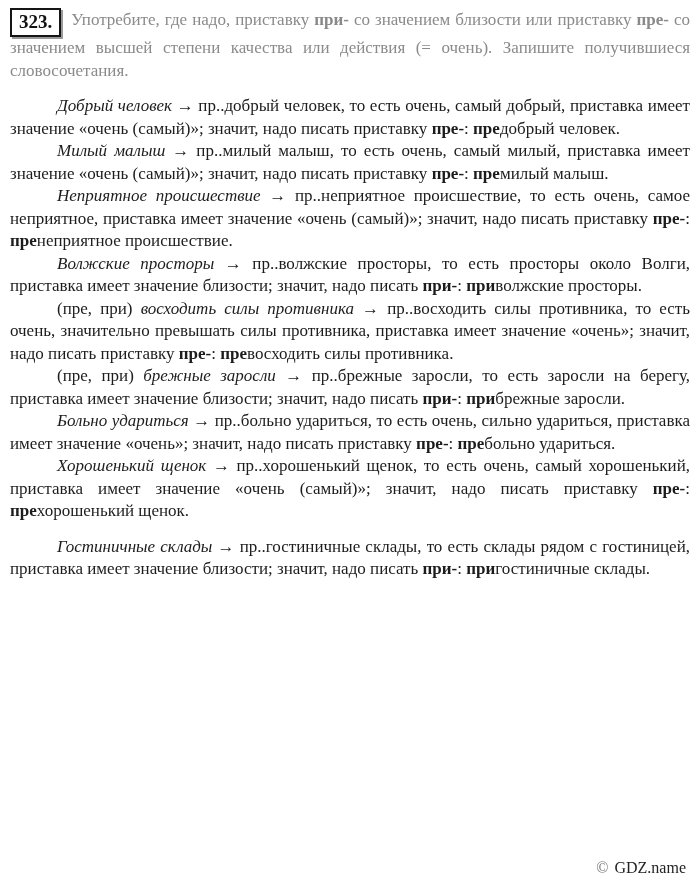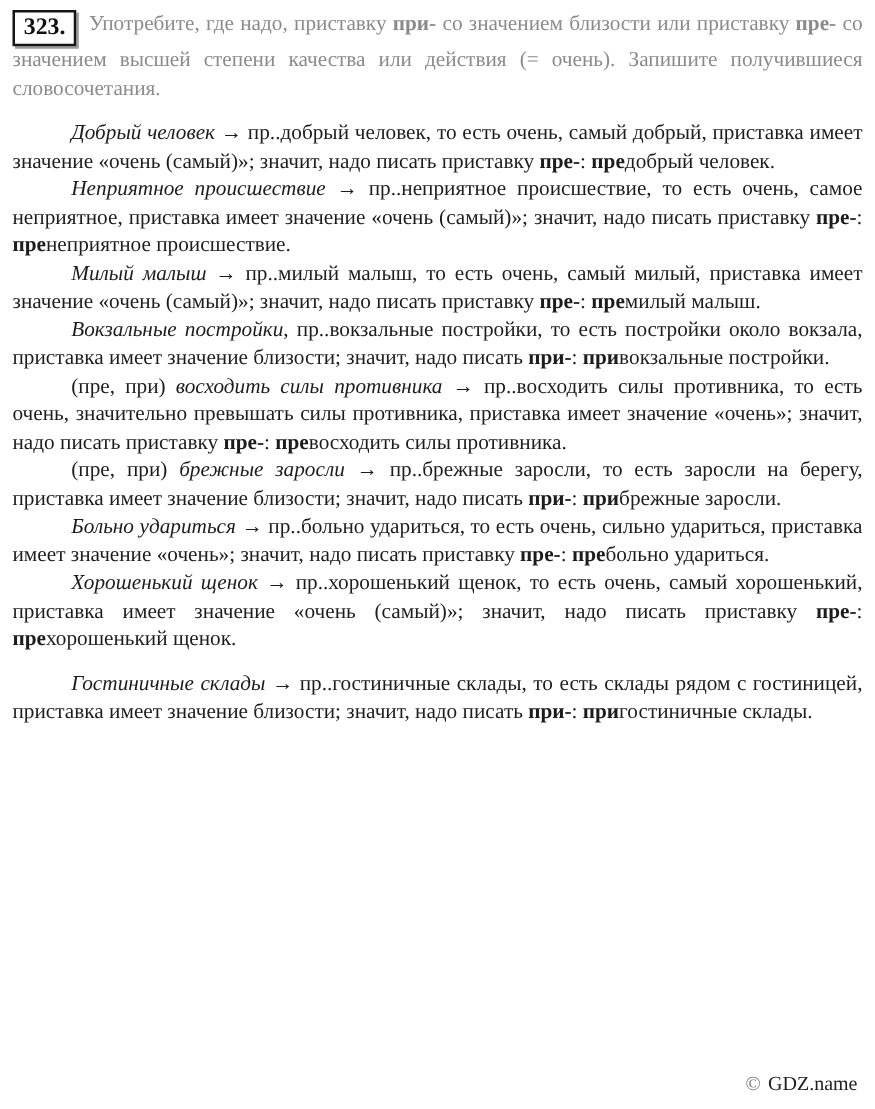--- a/index.html
+++ b/index.html
@@ -52,23 +52,23 @@
 <body>
 
 <div class="page">
 
   <p class="task">
     <span class="num-box">323.</span><span><span>Употребите, где надо, приставку </span><span class="seg-b">при-</span><span> со значением близости или приставку </span><span class="seg-b">пре-</span><span> со значением высшей степени качества или действия (= очень). Запишите получившиеся словосочетания.</span></span>
   </p>
 
   <div>
       <p class="para gap-before"><span class="seg-i">Добрый человек</span><span> → пр..добрый человек, то есть очень, самый добрый, приставка имеет значение «очень (самый)»; значит, надо писать приставку </span><span class="seg-b">пре-</span><span>: </span><span class="seg-b">пре</span><span>добрый человек.</span></p>
+      <p class="para"><span class="seg-i">Милый малыш</span><span> → пр..милый малыш, то есть очень, самый милый, приставка имеет значение «очень (самый)»; значит, надо писать приставку </span><span class="seg-b">пре-</span><span>: </span><span class="seg-b">пре</span><span>милый малыш.</span></p>
       <p class="para"><span class="seg-i">Неприятное происшествие</span><span> → пр..неприятное происшествие, то есть очень, самое неприятное, приставка имеет значение «очень (самый)»; значит, надо писать приставку </span><span class="seg-b">пре-</span><span>: </span><span class="seg-b">пре</span><span>неприятное происшествие.</span></p>
-      <p class="para"><span class="seg-i">Милый малыш</span><span> → пр..милый малыш, то есть очень, самый милый, приставка имеет значение «очень (самый)»; значит, надо писать приставку </span><span class="seg-b">пре-</span><span>: </span><span class="seg-b">пре</span><span>милый малыш.</span></p>
-      <p class="para"><span class="seg-i">Вокзальные постройки</span><span>, пр..вокзальные постройки, то есть постройки около вокзала, приставка имеет значение близости; значит, надо писать </span><span class="seg-b">при-</span><span>: </span><span class="seg-b">при</span><span>вокзальные постройки.</span></p>
+      <p class="para"><span class="seg-i">Волжские просторы</span><span> → пр..волжские просторы, то есть просторы около Волги, приставка имеет значение близости; значит, надо писать </span><span class="seg-b">при-</span><span>: </span><span class="seg-b">при</span><span>волжские просторы.</span></p>
       <p class="para"><span>(пре, при)</span><span class="seg-i"> восходить силы противника</span><span> → пр..восходить силы противника, то есть очень, значительно превышать силы противника, приставка имеет значение «очень»; значит, надо писать приставку </span><span class="seg-b">пре-</span><span>: </span><span class="seg-b">пре</span><span>восходить силы противника.</span></p>
       <p class="para"><span>(пре, при) </span><span class="seg-i">брежные заросли</span><span> → пр..брежные заросли, то есть заросли на берегу, приставка имеет значение близости; значит, надо писать </span><span class="seg-b">при-</span><span>: </span><span class="seg-b">при</span><span>брежные заросли.</span></p>
       <p class="para"><span class="seg-i">Больно удариться</span><span> → пр..больно удариться, то есть очень, сильно удариться, приставка имеет значение «очень»; значит, надо писать приставку </span><span class="seg-b">пре-</span><span>: </span><span class="seg-b">пре</span><span>больно удариться.</span></p>
       <p class="para"><span class="seg-i">Хорошенький щенок</span><span> → пр..хорошенький щенок, то есть очень, самый хорошенький, приставка имеет значение «очень (самый)»; значит, надо писать приставку </span><span class="seg-b">пре-</span><span>: </span><span class="seg-b">пре</span><span>хорошенький щенок.</span></p>
       <p class="para gap-before"><span class="seg-i">Гостиничные склады</span><span> → пр..гостиничные склады, то есть склады рядом с гостиницей, приставка имеет значение близости; значит, надо писать </span><span class="seg-b">при-</span><span>: </span><span class="seg-b">при</span><span>гостиничные склады.</span></p>
     </div>
 
   <div class="footer">
     <span class="copy">©</span><span>GDZ.name</span>
   </div>

